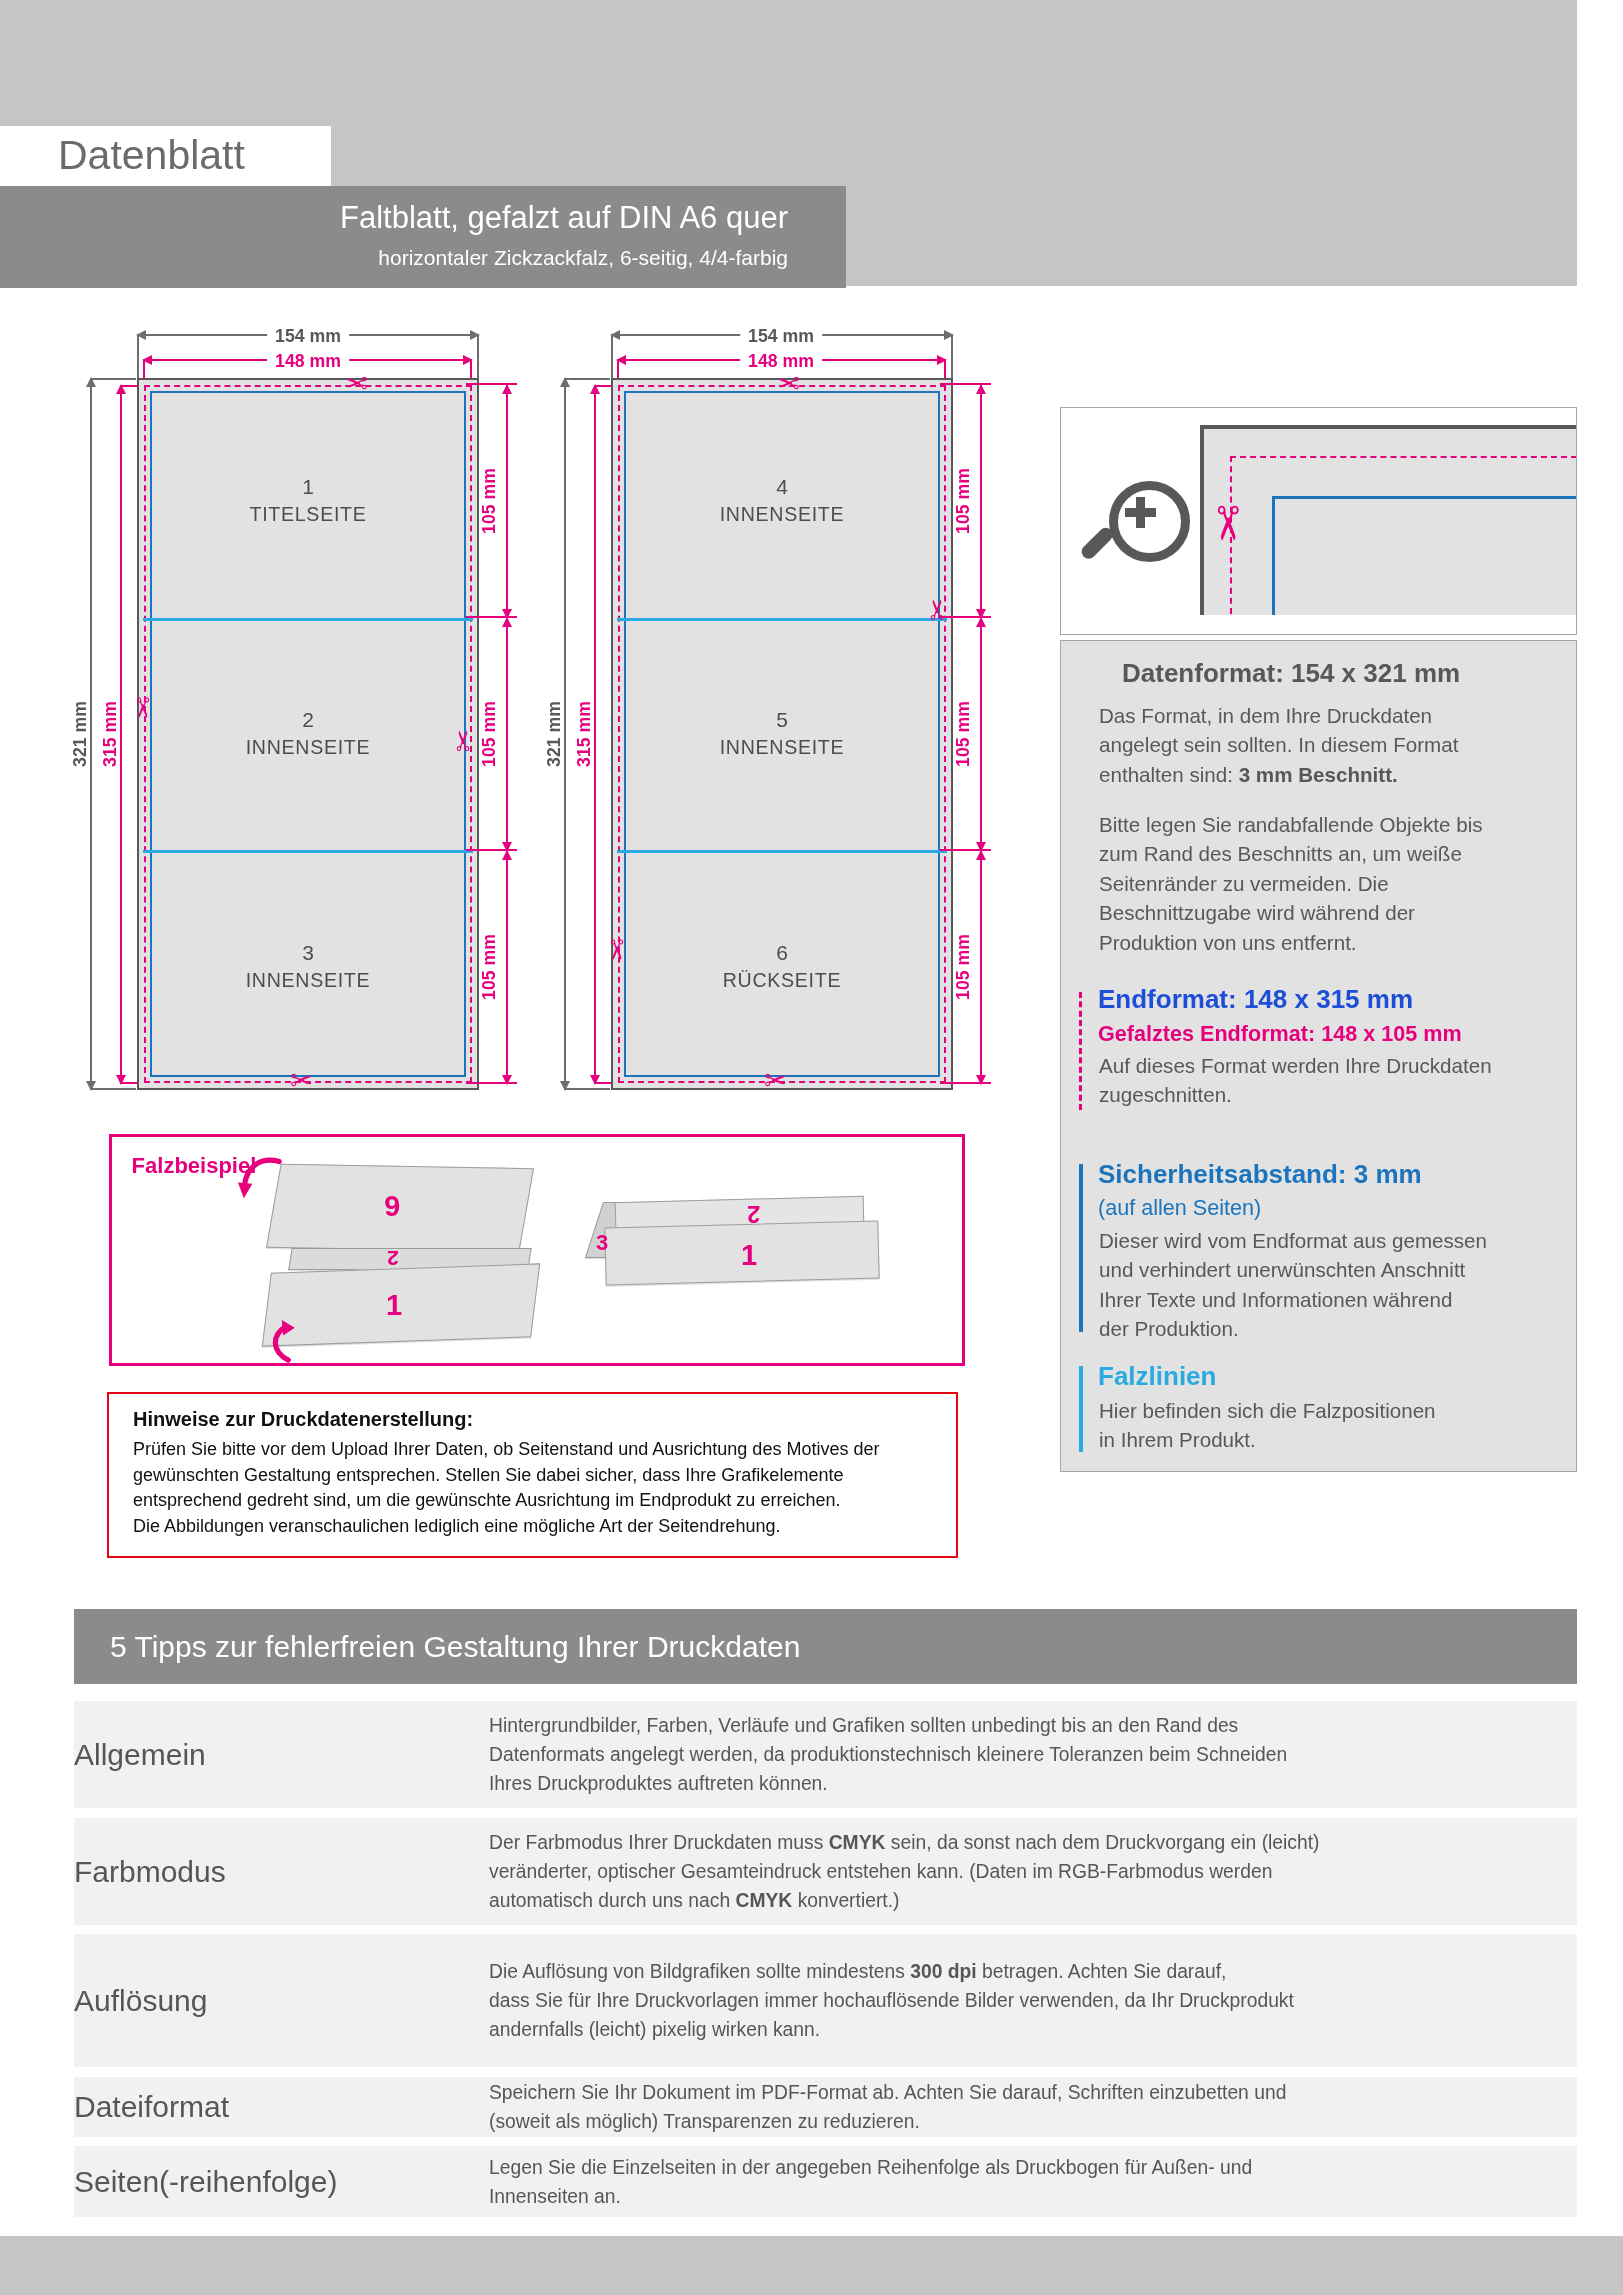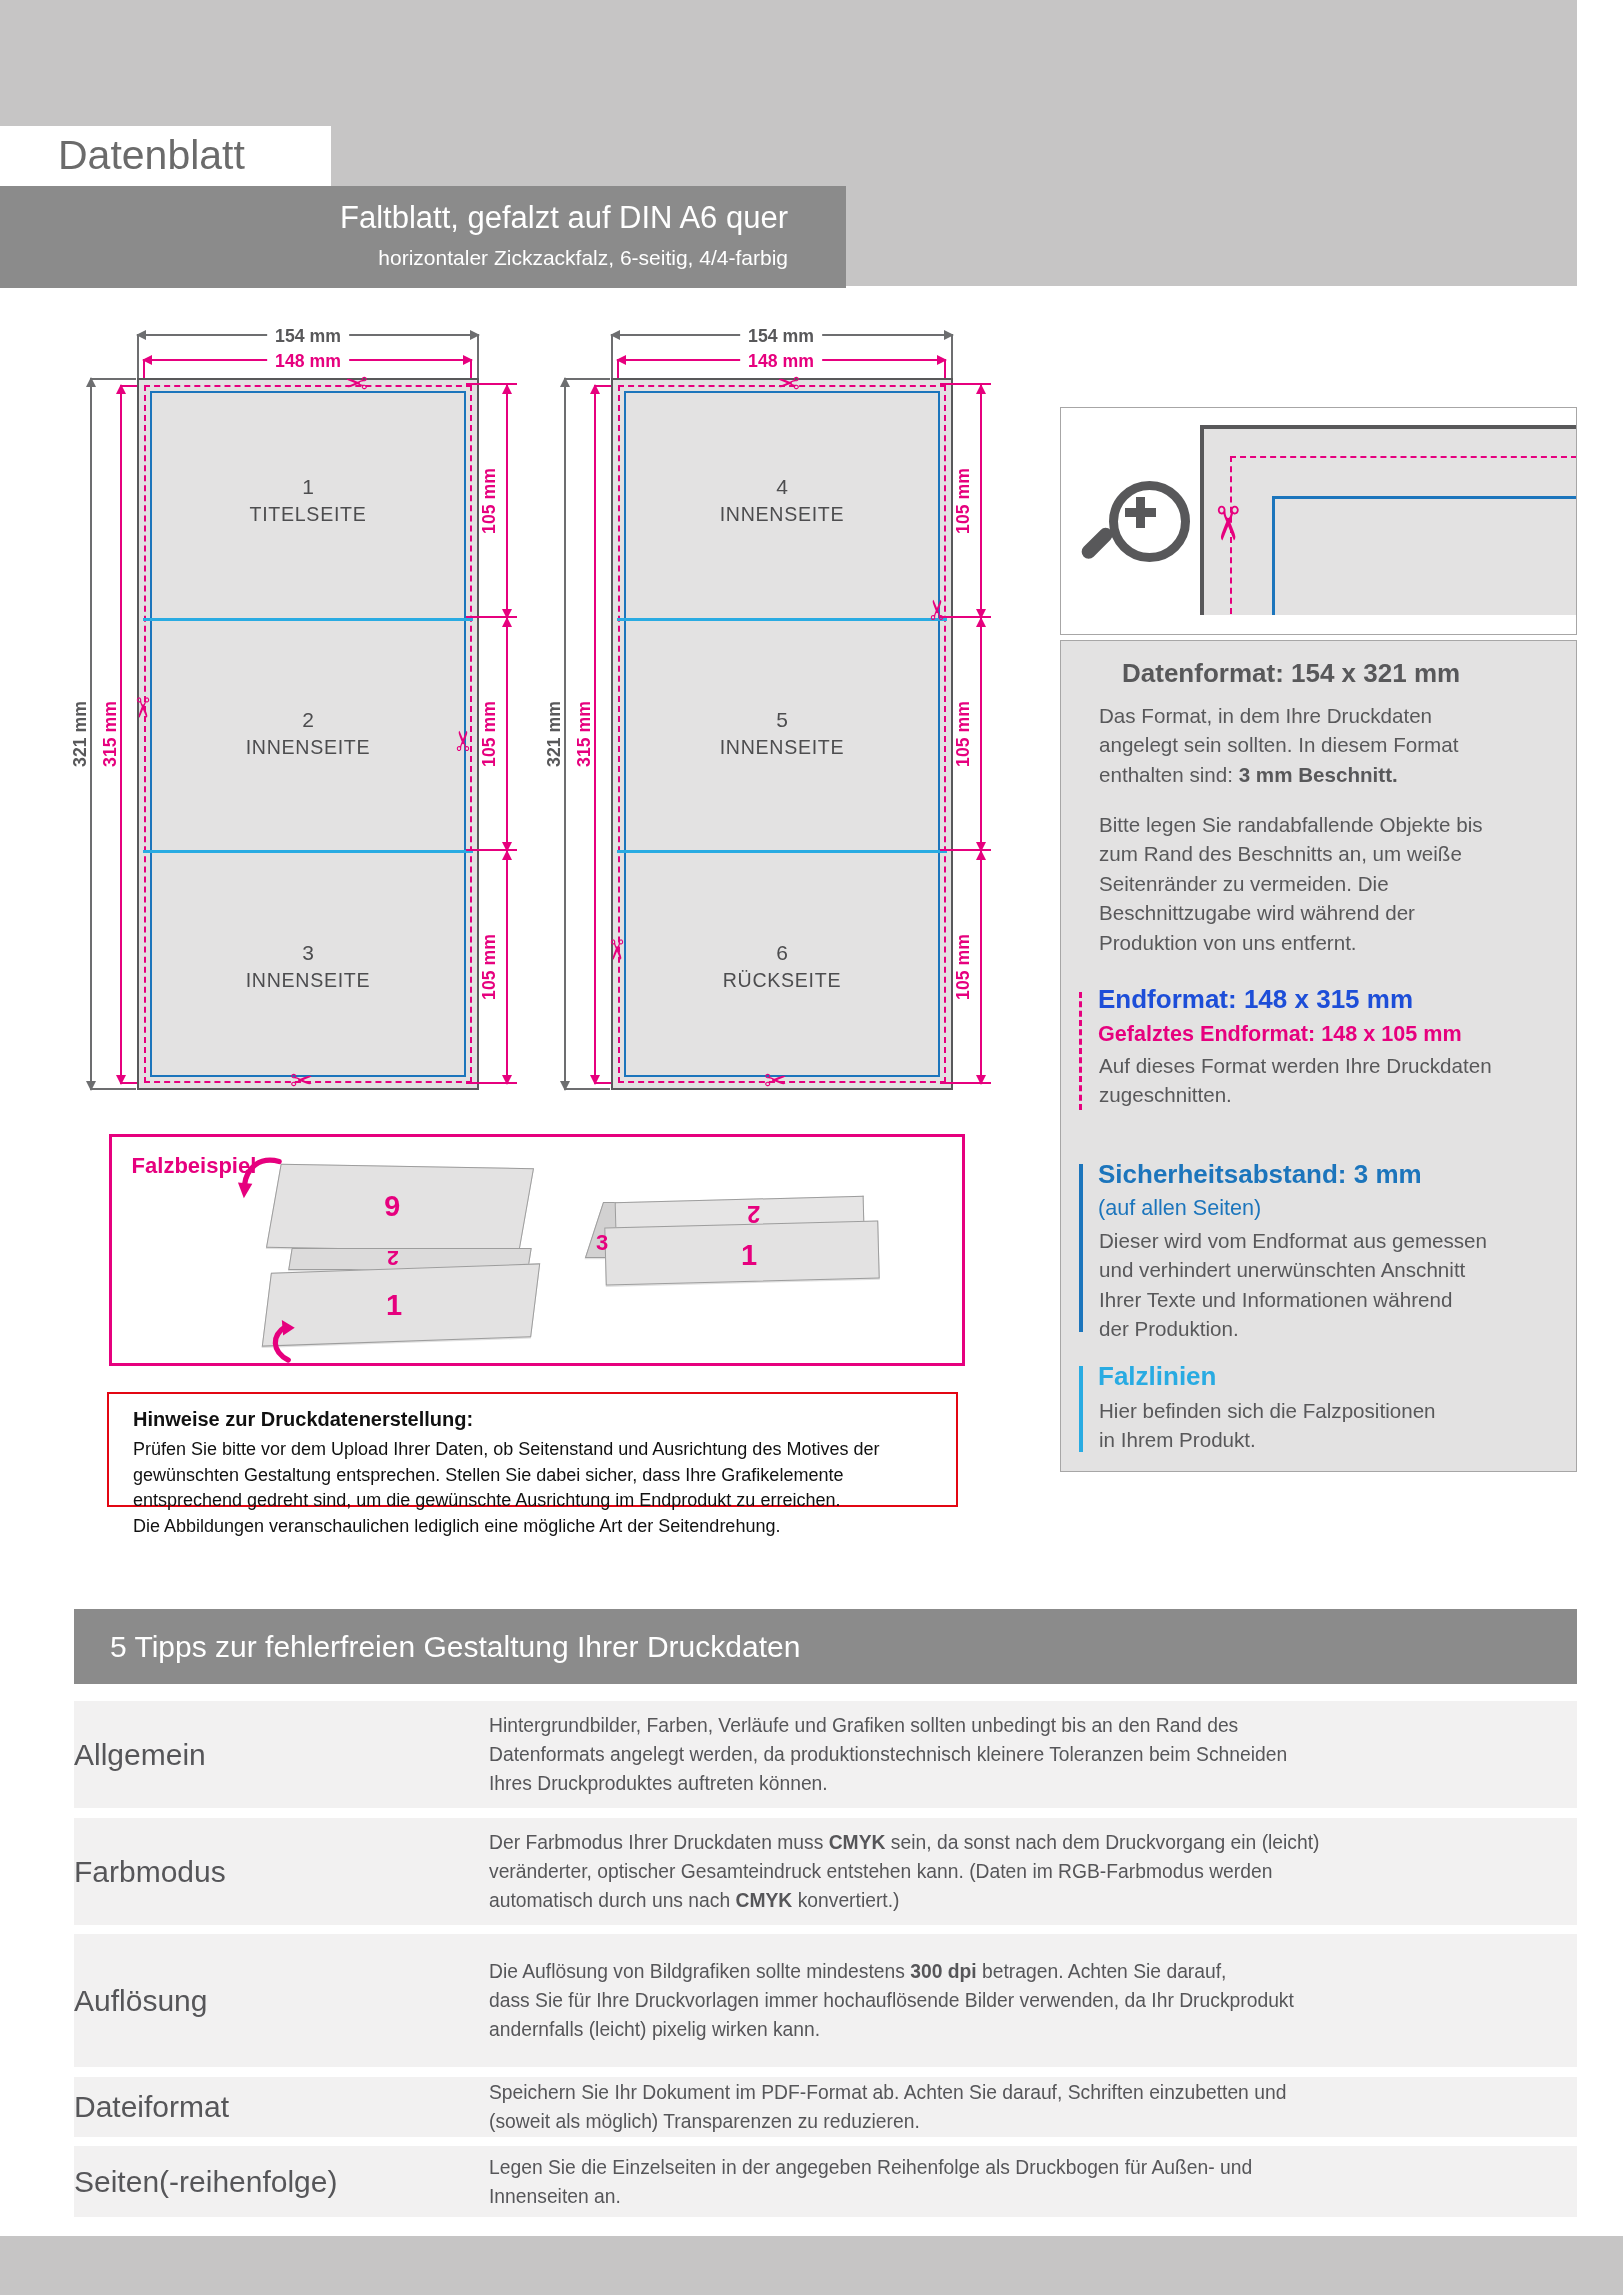--- a/index.html
+++ b/index.html
@@ -198,21 +198,21 @@
     </svg>
 
     <div class="fx-panel" style="left:482px;top:65px;width:23.6px;height:54px;background:#d2d1d1;transform:skewX(-18deg);"></div>
     <div class="fx-panel" style="left:503px;top:62px;width:247px;height:25px;background:#e6e5e5;border-bottom:2px solid #b5b4b4;transform:rotate(-1.5deg);"></div>
     <div class="fx-panel" style="left:493px;top:87px;width:272px;height:56px;transform:rotate(-1.5deg);"></div>
     <div class="fx-num" style="left:635px;top:63px;font-size:23.6px;transform:rotate(180deg);">2</div>
     <div class="fx-num" style="left:484px;top:93px;font-size:22px;">3</div>
     <div class="fx-num" style="left:629px;top:102px;font-size:29px;">1</div>
   </div>
 
-  <div class="abs" style="left:107px;top:1392px;width:851px;height:115px;border:2.6px solid #e30613;background:#fff;box-sizing:border-box;">
+  <div class="abs" style="left:107px;top:1392px;width:851px;height:166px;border:2.6px solid #e30613;background:#fff;box-sizing:border-box;">
     <div class="abs" style="left:24px;top:14.4px;font-size:20px;font-weight:700;color:#111;">Hinweise zur Druckdatenerstellung:</div>
     <div class="abs" style="left:24px;top:43px;font-size:18px;line-height:25.5px;color:#111;white-space:pre-line;">Prüfen Sie bitte vor dem Upload Ihrer Daten, ob Seitenstand und Ausrichtung des Motives der
 gewünschten Gestaltung entsprechen. Stellen Sie dabei sicher, dass Ihre Grafikelemente
 entsprechend gedreht sind, um die gewünschte Ausrichtung im Endprodukt zu erreichen.
 Die Abbildungen veranschaulichen lediglich eine mögliche Art der Seitendrehung.</div>
   </div>
 
   <div class="abs" style="left:1060px;top:407px;width:517px;height:228px;background:#fff;border:1.3px solid #a7a6a6;box-sizing:border-box;overflow:hidden;">
     <div class="abs" style="left:139px;top:19.6px;width:377px;height:187px;background:#e3e2e2;"></div>
     <div class="abs" style="left:139px;top:17px;width:377px;height:3.9px;background:#58585a;"></div>

